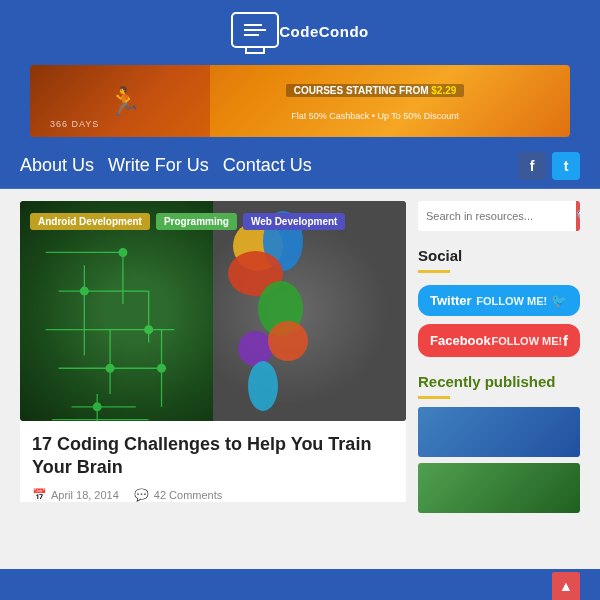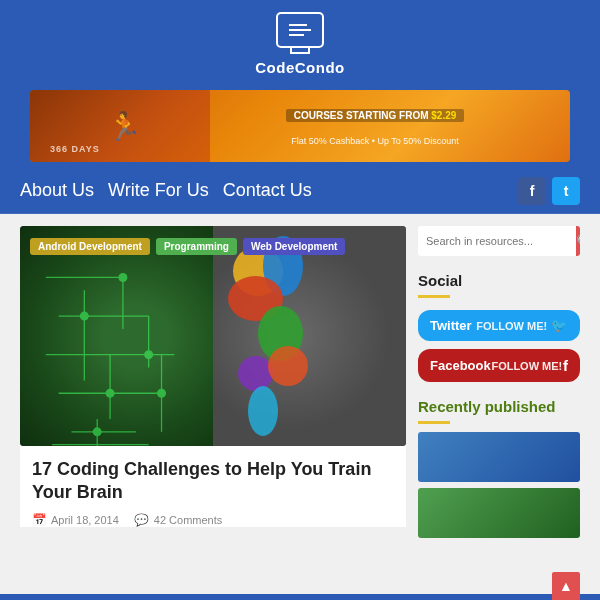--- a/index.html
+++ b/index.html
@@ -13,21 +13,21 @@
     }
 
     
     .header {
       background: #2c5bb5;
       text-align: center;
       padding: 12px 0 8px;
     }
     .logo-container {
       display: inline-flex;
-      flex-direction: column;
+      flex-direction: row;
       align-items: center;
     }
     .logo-icon {
       width: 48px;
       height: 36px;
       border: 2.5px solid white;
       border-radius: 5px;
       display: flex;
       align-items: center;
       justify-content: center;
@@ -92,21 +92,21 @@
     .ad-figure {
       font-size: 28px;
       color: rgba(255,255,255,0.8);
     }
     .ad-days-text {
       position: absolute;
       left: 20px;
       bottom: 8px;
       font-size: 9px;
       color: rgba(255,255,255,0.7);
-      font-weight: bold;
+      font-weight: normal;
       letter-spacing: 1px;
     }
     .ad-content {
       position: absolute;
       right: 0;
       top: 0; bottom: 0;
       left: 150px;
       display: flex;
       flex-direction: column;
       align-items: center;
@@ -340,21 +340,21 @@
       align-items: center;
       justify-content: space-between;
       padding: 8px 12px;
       border-radius: 12px;
       cursor: pointer;
       color: white;
       font-size: 13px;
       font-weight: 700;
     }
     .social-widget-btn.twitter { background: #1da1f2; }
-    .social-widget-btn.facebook { background: #b91c1c; }
+    .social-widget-btn.facebook { background: #ef4444; }
     .social-widget-btn-text { font-size: 11px; opacity: 0.9; }
 
     .recently-title {
       font-size: 15px;
       font-weight: 700;
       color: #4d7c0f;
       margin-bottom: 6px;
     }
     .recently-accent {
       width: 32px;

